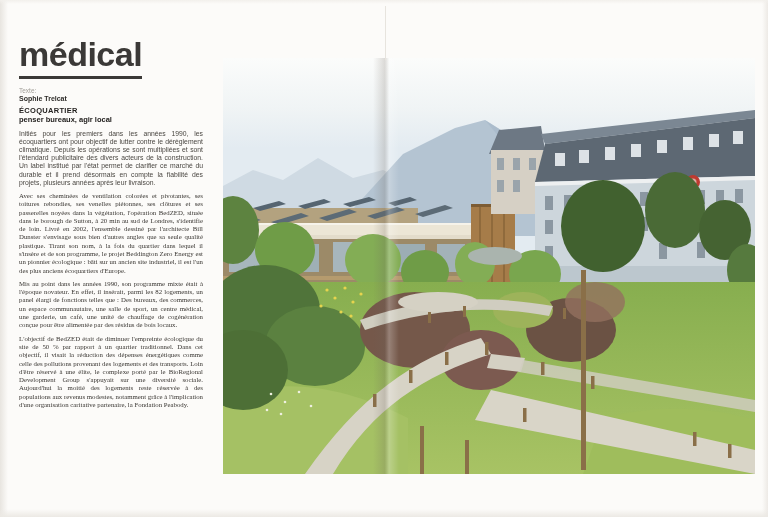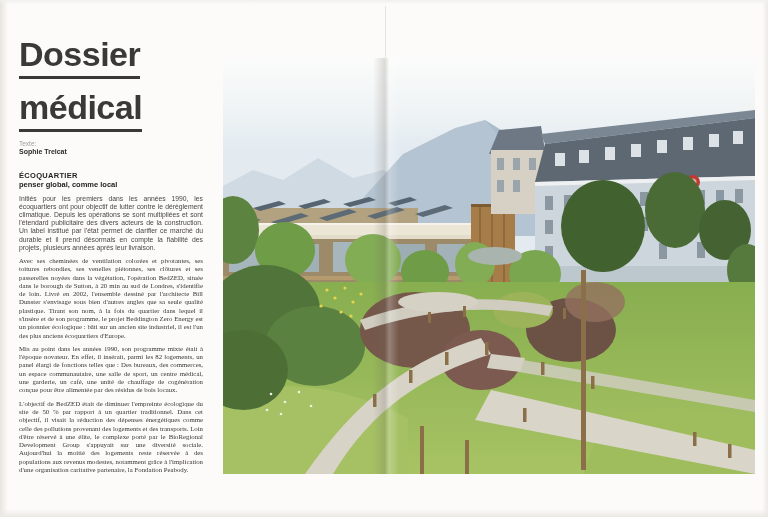--- a/index.html
+++ b/index.html
@@ -20,21 +20,21 @@
   .gutter-top{position:absolute;left:385px;top:6px;width:1px;height:54px;background:#e7e4de;}
 
   
   .article{position:absolute;left:19px;top:34px;width:184px;color:#3d3a37;}
   .title-line{display:inline-block;font-weight:bold;font-size:34px;line-height:40px;
     letter-spacing:-0.5px;color:#3b3937;border-bottom:3px solid #3b3937;padding-bottom:2px;}
   .title-row{margin:0 0 8px 0;}
   .byline{margin-top:4px;}
   .byline-label{display:block;font-size:6.5px;line-height:8px;color:#a09d97;}
   .byline-name{display:block;font-size:7px;line-height:8.5px;font-weight:bold;color:#2e2c29;}
-  .kicker-block{margin-top:14px;}
+  .kicker-block{margin-top:2px;}
   .kicker{display:block;font-size:7.5px;line-height:9px;font-weight:bold;
     letter-spacing:0.3px;color:#242220;}
   .kicker-sub{display:block;font-size:7.5px;line-height:9px;font-weight:bold;color:#242220;}
   .intro{margin:6px 0 0 0;font-size:6.8px;line-height:8.2px;color:#4a4742;
     text-align:justify;}
   .body-par{margin:5px 0 0 0;font-family:"Liberation Serif", serif;
     font-size:6.8px;line-height:8.3px;color:#3a3733;text-align:justify;}
   .body-par:first-of-type{margin-top:9px;}
 
   
@@ -42,34 +42,31 @@
     overflow:hidden;}
   .photo svg{display:block;width:100%;height:100%;}
 </style>
 </head>
 <body>
 
 <div class="spread">
 
   <section class="article">
     <h1 style="margin:0;">
-      <div class="title-row">
-        <span class="title-line">Dossier</span>
-      </div>
       <div class="title-row">
         <span class="title-line">médical</span>
       </div>
     </h1>
     <div class="byline">
       <span class="byline-label">Texte:</span>
       <span class="byline-name">Sophie Trelcat</span>
     </div>
     <div class="kicker-block">
       <span class="kicker">ÉCOQUARTIER</span>
-      <span class="kicker-sub">penser global, comme local</span>
+      <span class="kicker-sub">penser bureaux, agir local</span>
     </div>
     <p class="intro">Initiés pour les premiers dans les années 1990, les écoquartiers ont pour objectif de lutter contre le dérèglement climatique. Depuis les opérations se sont multipliées et sont l'étendard publicitaire des divers acteurs de la construction. Un label institué par l'état permet de clarifier ce marché du durable et il prend désormais en compte la fiabilité des projets, plusieurs années après leur livraison.</p>
     <p class="body-par">Avec ses cheminées de ventilation colorées et pivotantes, ses toitures rebondies, ses venelles piétonnes, ses clôtures et ses passerelles noyées dans la végétation, l'opération BedZED, située dans le borough de Sutton, à 20 min au sud de Londres, s'identifie de loin. Livré en 2002, l'ensemble dessiné par l'architecte Bill Dunster s'envisage sous bien d'autres angles que sa seule qualité plastique. Tirant son nom, à la fois du quartier dans lequel il s'insère et de son programme, le projet Beddington Zero Energy est un pionnier écologique : bâti sur un ancien site industriel, il est l'un des plus anciens écoquartiers d'Europe.</p>
     <p class="body-par">Mis au point dans les années 1990, son programme mixte était à l'époque novateur. En effet, il insérait, parmi les 82 logements, un panel élargi de fonctions telles que : Des bureaux, des commerces, un espace communautaire, une salle de sport, un centre médical, une garderie, un café, une unité de chauffage de cogénération conçue pour être alimentée par des résidus de bois locaux.</p>
     <p class="body-par">L'objectif de BedZED était de diminuer l'empreinte écologique du site de 50 % par rapport à un quartier traditionnel. Dans cet objectif, il visait la réduction des dépenses énergétiques comme celle des pollutions provenant des logements et des transports. Loin d'être réservé à une élite, le complexe porté par le BioRegional Development Group s'appuyait sur une diversité sociale. Aujourd'hui la moitié des logements reste réservée à des populations aux revenus modestes, notamment grâce à l'implication d'une organisation caritative partenaire, la Fondation Peabody.</p>
   </section>
 
   <figure class="photo" aria-label="Écoquartier : jardins partagés et sentiers en gravier au premier plan, immeubles contemporains à toitures solaires et bardage bois, grand bâtiment classique à toit mansardé, montagnes en arrière-plan">
     <svg viewBox="0 0 532 416" preserveAspectRatio="none">
       <defs>

